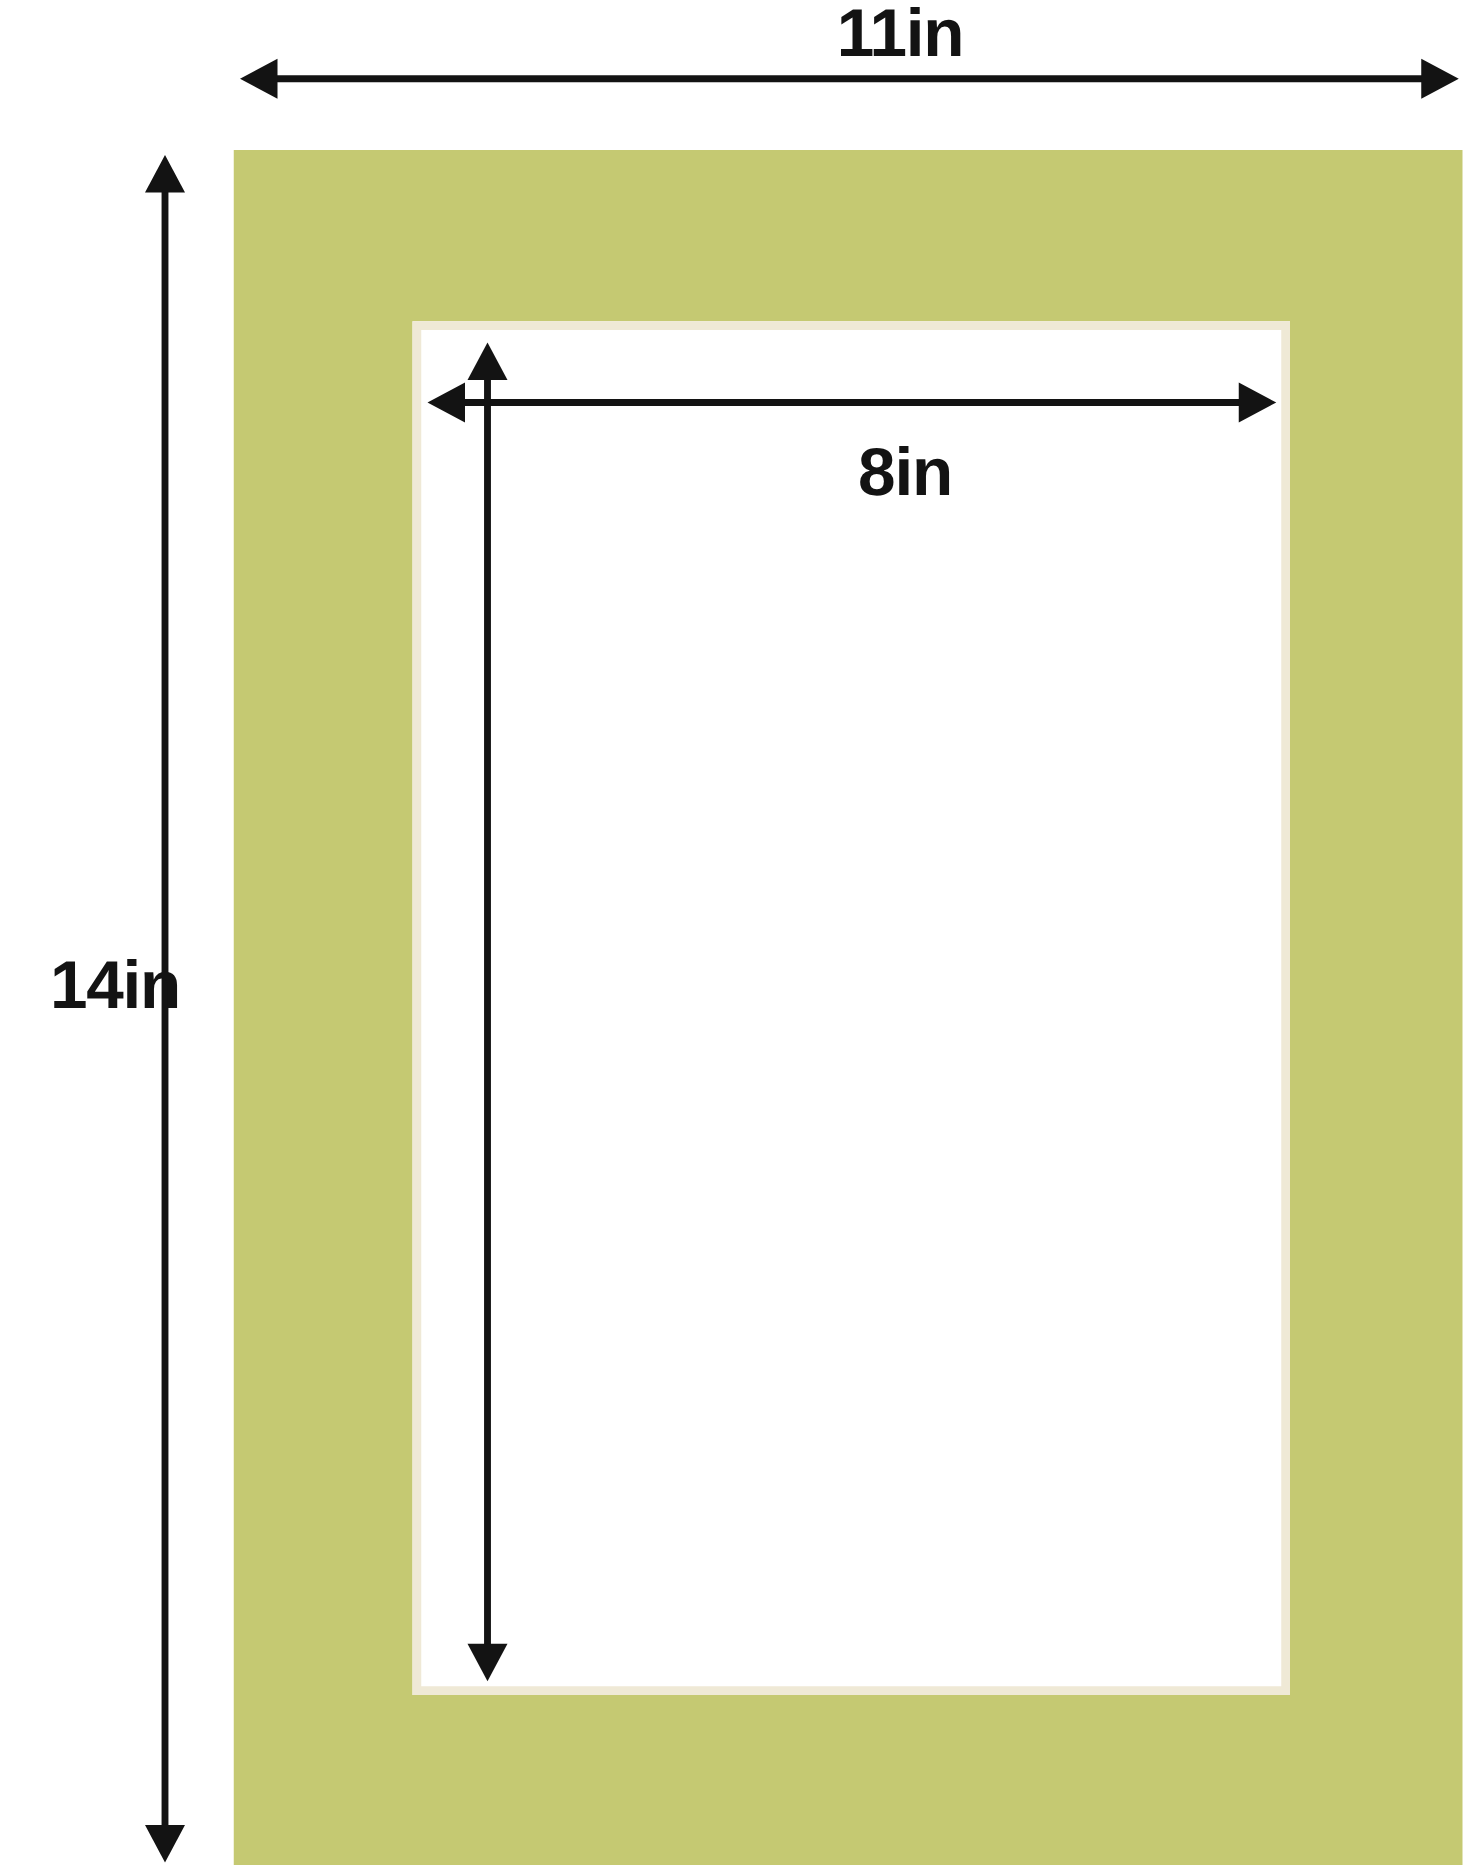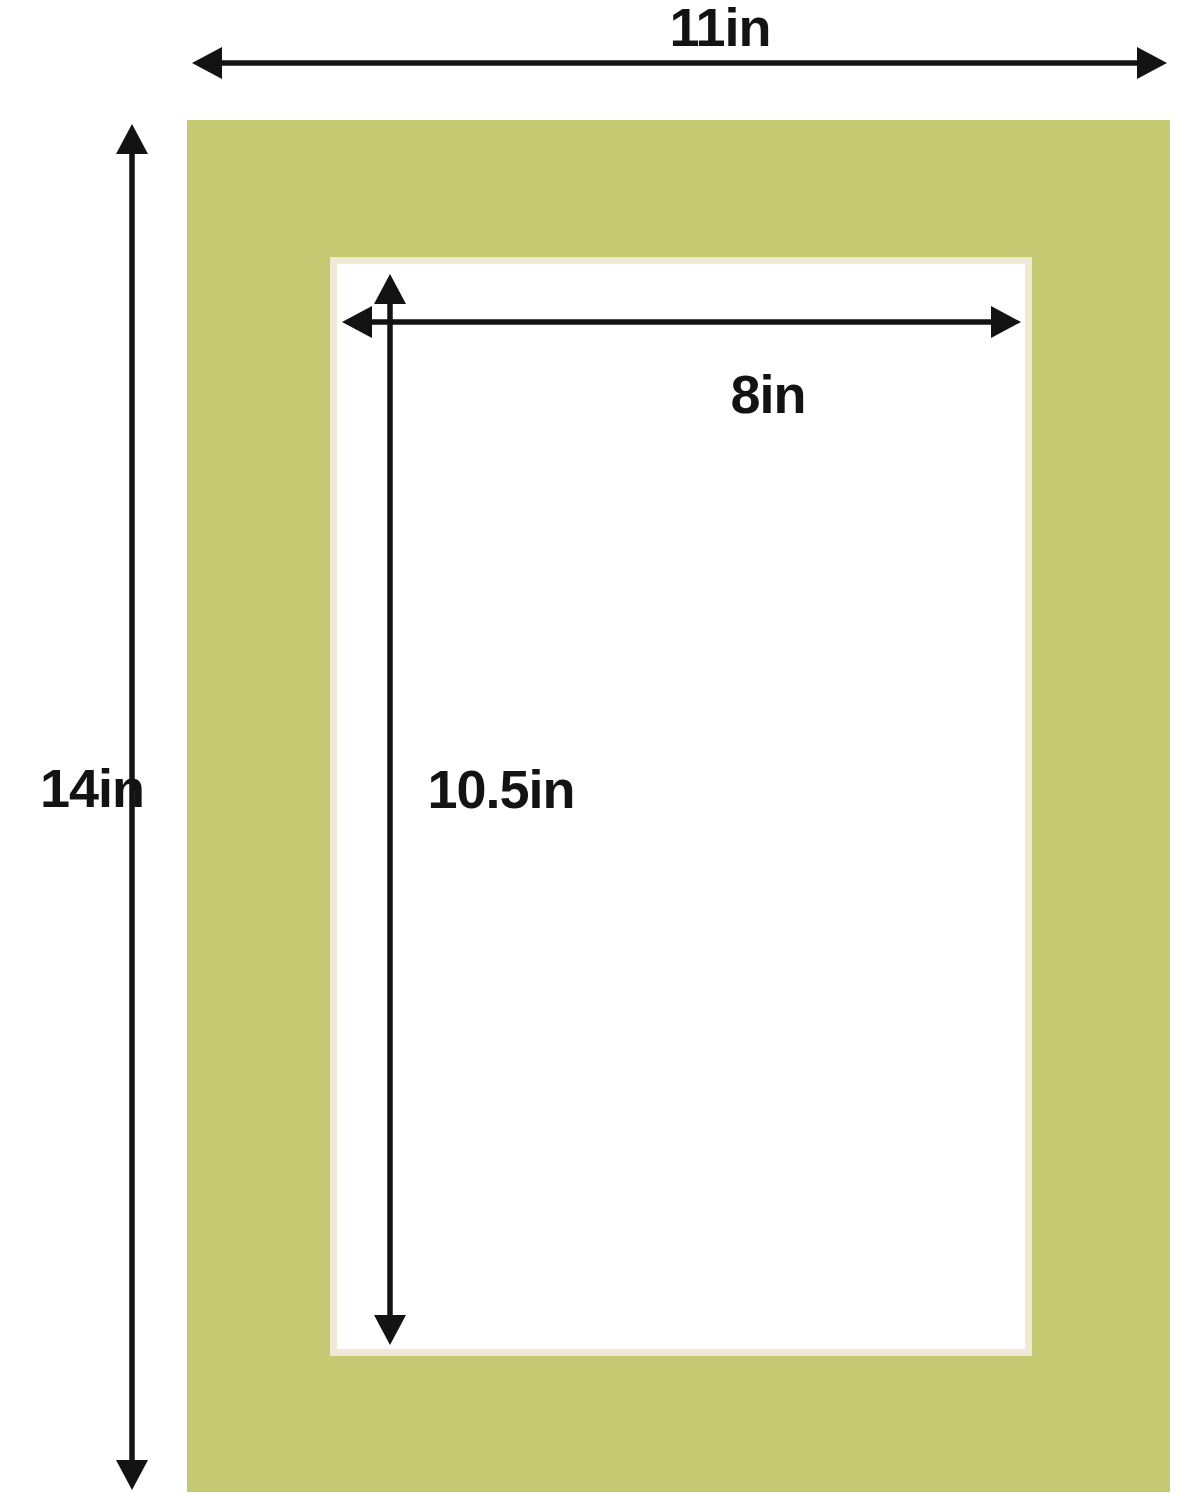--- a/index.html
+++ b/index.html
@@ -59,21 +59,21 @@
   .dim-label {
     position: absolute;
     transform: translate(-50%, -50%);
     font-weight: 700;
     font-size: 54px;
     letter-spacing: -1px;
     color: var(--label-text, #131313);
     white-space: nowrap;
   }
   .label-outer-width   { left: 720px; top: 27px;  }
-  .label-opening-width { left: 724px; top: 394px; margin-left: 44px; }
+  .label-opening-width { left: 724px; top: 378px; }
   .label-opening-height{ left: 501px; top: 789px; }
   .label-outer-height  { left: 56px;  top: 788px; margin-left: 36px; }
 </style>
 </head>
 <body>
 
 <div class="stage">
 
   <div class="mat">
     <div class="opening"></div>
@@ -106,15 +106,14 @@
     </g>
 
   </svg>
 
   <div class="dim-label label-outer-width">11in</div>
 
   <div class="dim-label label-outer-height">14in</div>
 
   <div class="dim-label label-opening-width">8in</div>
 
-  <div class="dim-label label-opening-height">10.5in</div>
 
 </div>
 
 </body></html>

